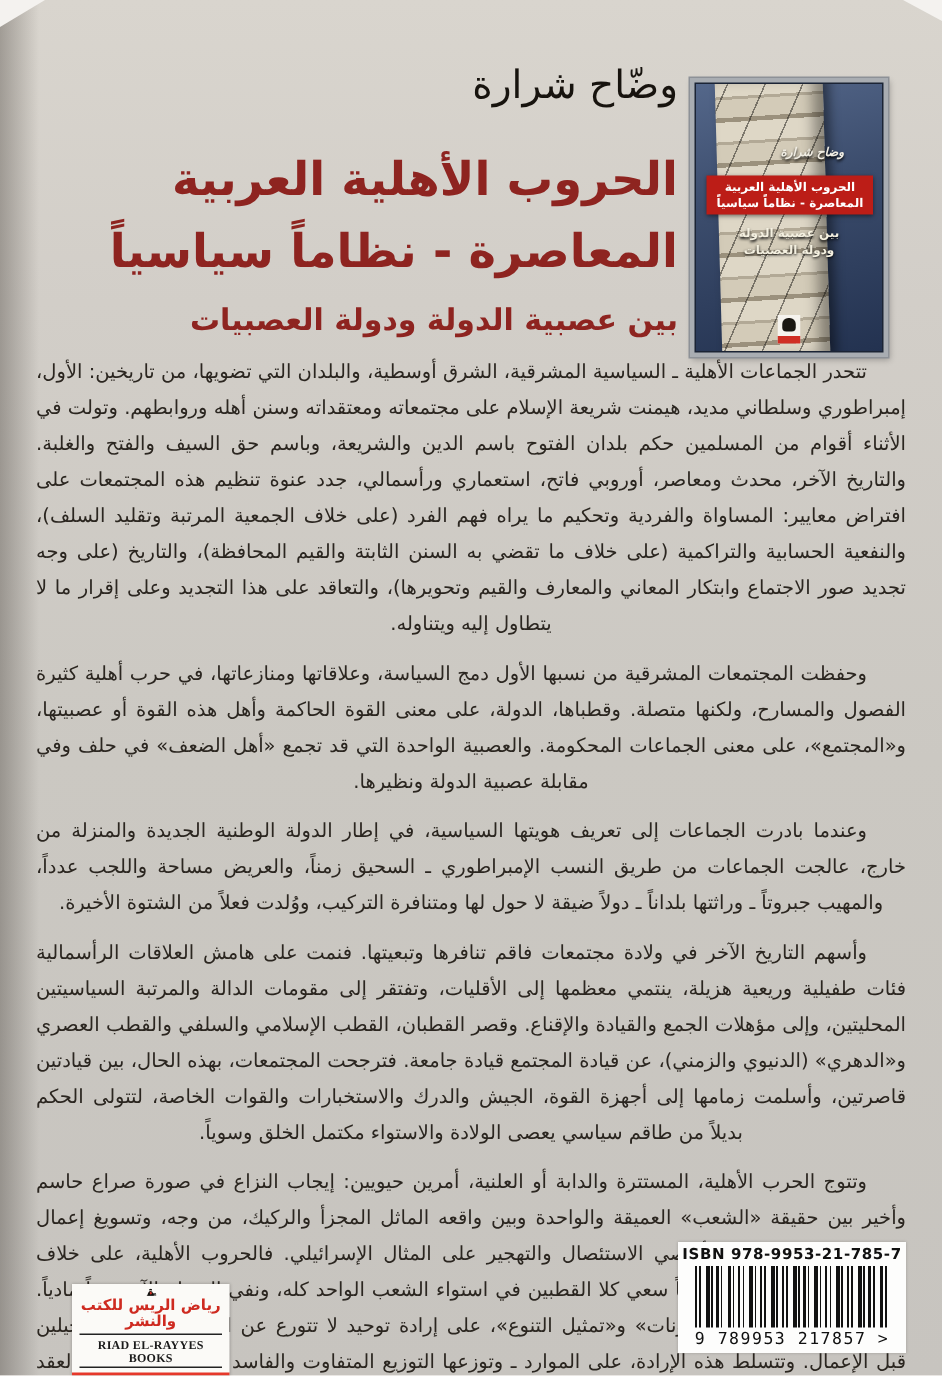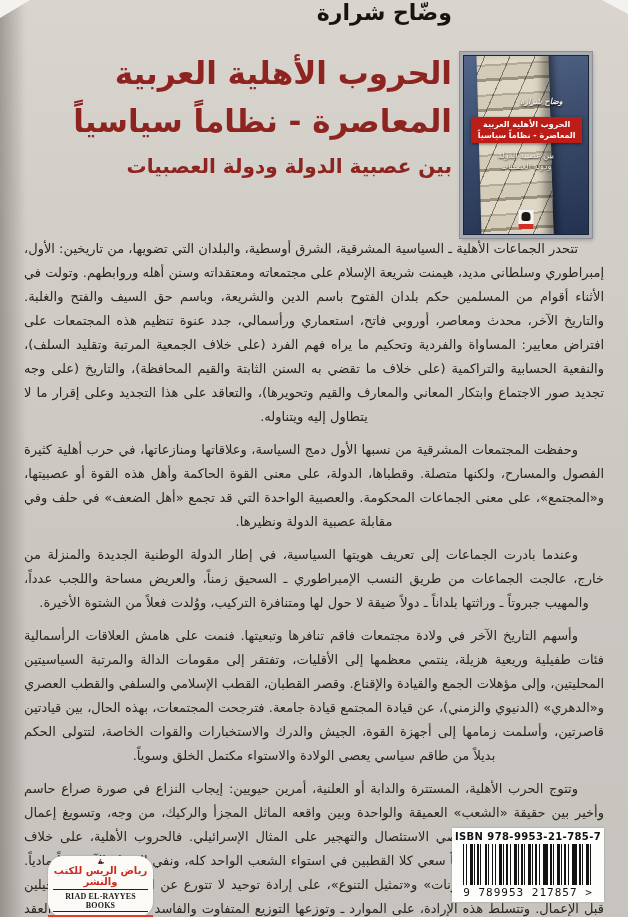--- a/index.html
+++ b/index.html
@@ -15,21 +15,21 @@
   .spine-shadow{
     position:absolute;left:0;top:0;bottom:0;width:26px;
     background:linear-gradient(90deg,rgba(70,64,58,.38),rgba(70,64,58,0));
   }
   .corner{position:absolute;width:0;height:0;}
   .corner.tl{top:0;left:0;border-top:18px solid #f4f2ef;border-right:30px solid transparent;}
   .corner.tr{top:0;right:0;border-top:14px solid #f4f2ef;border-left:26px solid transparent;}
 
   
   .header{position:absolute;top:0;right:176px;left:28px;direction:rtl;text-align:right;}
-  .author{font-size:22px;font-weight:bold;color:#17130e;}
+  .author{font-size:26px;font-weight:normal;color:#17130e;margin-top:42px;}
   .title{color:#8e2420;font-weight:bold;font-size:31px;line-height:48px;margin-top:24px;}
   .subtitle{color:#8e2420;font-weight:bold;font-size:20px;margin-top:9px;}
 
   
   .thumb{
     position:absolute;top:52px;left:460px;width:132px;height:186px;
     background:#a9adb2;padding:3px;box-sizing:border-box;
     box-shadow:0 0 0 1px #8d9197,1px 2px 4px rgba(0,0,0,.25);
   }
   .thumb-cover{
@@ -51,21 +51,21 @@
     position:absolute;top:23%;right:3%;left:28%;text-align:center;direction:rtl;
     color:#f1eee4;font-size:8px;font-weight:bold;text-shadow:0 1px 2px #000;font-style:italic;
   }
   .thumb-banner{
     position:absolute;top:34%;left:6%;right:5%;background:#bc1d17;color:#fff;
     direction:rtl;text-align:center;font-size:8px;font-weight:bold;line-height:11px;
     padding:2px 1px;box-shadow:0 1px 3px rgba(0,0,0,.5);
   }
   .thumb-sub{
     position:absolute;top:53%;left:10%;right:10%;color:#f4f0e0;direction:rtl;
-    text-align:center;font-size:8px;font-weight:normal;line-height:11px;text-shadow:0 1px 2px #000;
+    text-align:center;font-size:8px;font-weight:bold;line-height:11px;text-shadow:0 1px 2px #000;
   }
   .thumb-logo{
     position:absolute;bottom:5px;left:50%;transform:translateX(-50%);
     width:15px;height:19px;background:#f5f3ee;display:flex;flex-direction:column;align-items:center;
   }
   .thumb-logo-figure{width:9px;height:9px;margin-top:2px;background:#1a1813;border-radius:45% 45% 30% 30%;}
   .thumb-logo-bar{width:100%;height:5px;background:#d02f25;margin-top:auto;}
 
   
   .body-text{
@@ -73,21 +73,20 @@
     color:#2b2620;font-size:13px;line-height:24px;
     text-align:justify;text-align-last:center;
   }
   .body-text p{margin:0 0 9px;text-indent:26px;}
 
   
   .pub-logo{
     position:absolute;left:48px;top:856px;bottom:0;width:105px;
     background:#fbfaf7;display:flex;flex-direction:column;align-items:center;
     box-shadow:0 0 2px rgba(0,0,0,.25);
-    border-radius:15px;
   }
   .pub-illustration{margin-top:3px;}
   .pub-arabic{color:#ce2a20;font-size:10px;font-weight:bold;direction:rtl;text-align:center;line-height:11px;margin-top:1px;}
   .pub-latin-wrap{margin:2px 5px 3px;border-top:1.5px solid #222;border-bottom:1.5px solid #222;padding:1.5px 2px;align-self:stretch;}
   .pub-latin{font-size:8px;font-weight:bold;color:#1b1b1b;text-align:center;letter-spacing:.2px;font-family:"Liberation Serif",serif;}
   .pub-redbar{height:13px;background:#e6382b;margin-top:auto;align-self:stretch;}
 
   
   .barcode{
     position:absolute;left:452px;top:828px;width:152px;height:74px;background:#fdfdfc;

